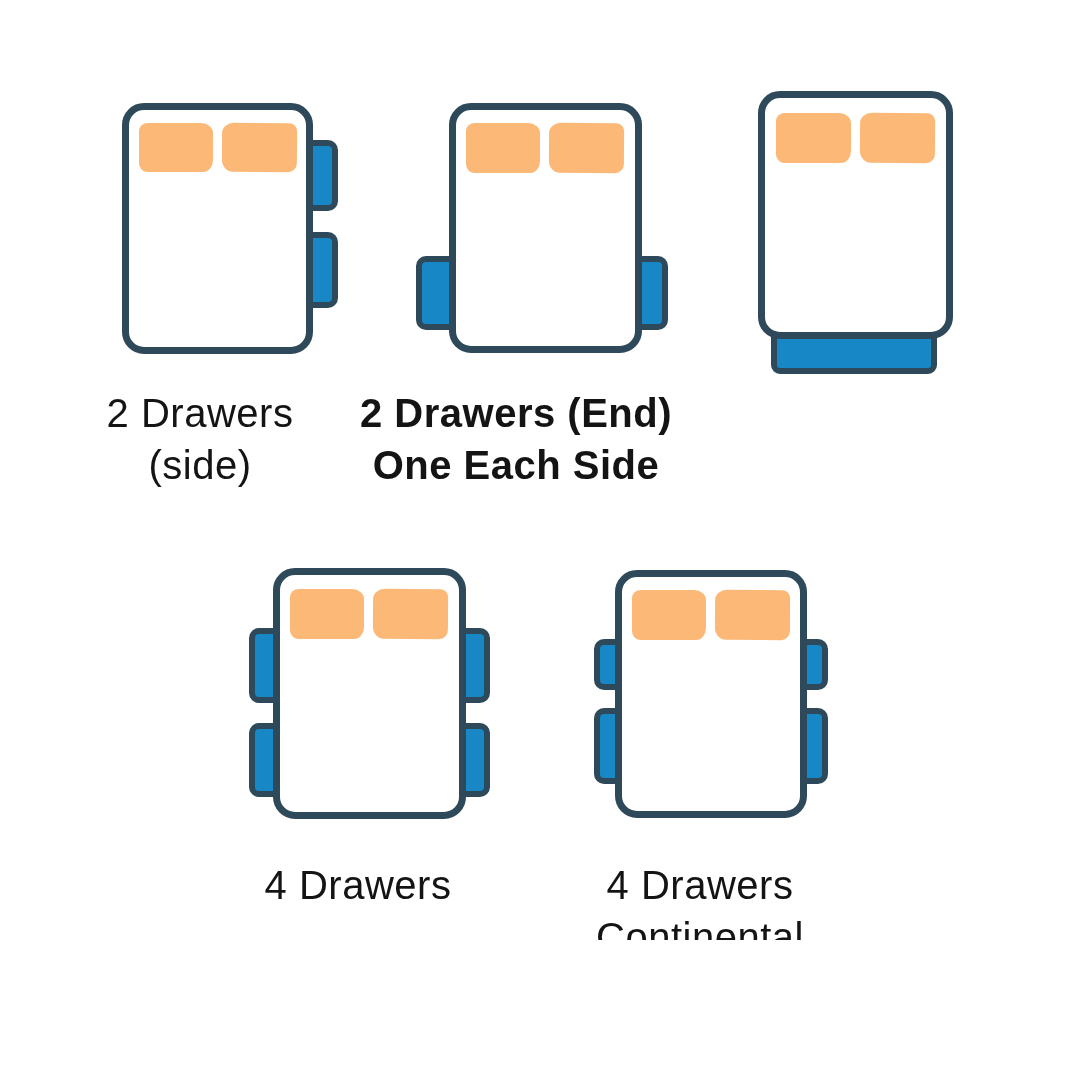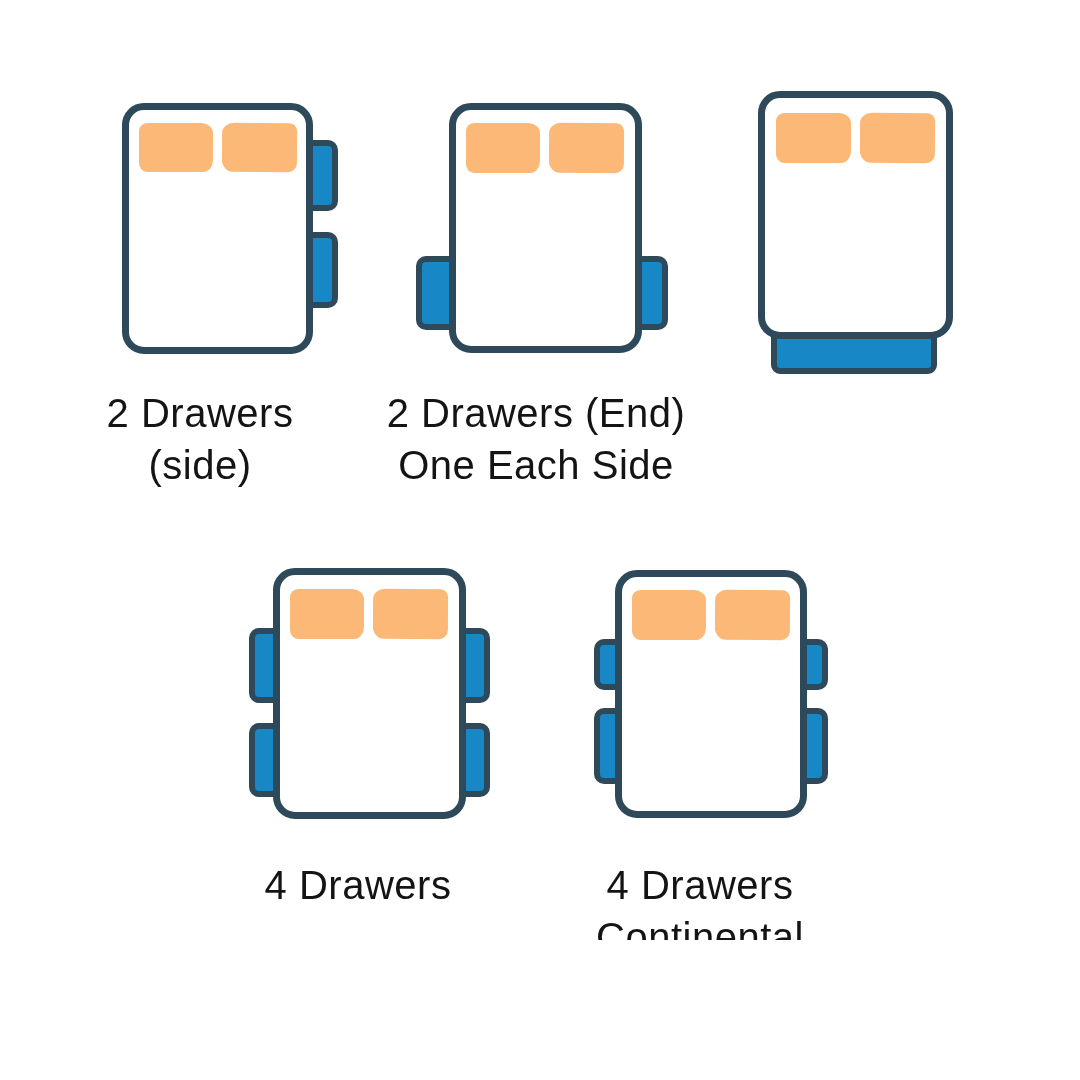--- a/index.html
+++ b/index.html
@@ -76,21 +76,21 @@
 (side)</div>
 
   <div class="figure" style="left:416px; top:103px; width:252px; height:250px;">
     <div class="drawer" style="left:0; top:153px; width:50px; height:74px;"></div>
     <div class="drawer" style="left:202px; top:153px; width:50px; height:74px;"></div>
     <div class="bed" style="left:33px; top:0; width:193px; height:250px;">
       <div class="pillow" style="left:10px; top:13px; width:74px; height:50px;"></div>
       <div class="pillow r" style="left:93px; top:13px; width:75px; height:50px;"></div>
     </div>
   </div>
-  <div class="label" style="left:536px; top:387px;">2 Drawers (End)
+  <div class="label" style="left:516px; top:387px;font-weight:bold;">2 Drawers (End)
 One Each Side</div>
 
   <div class="figure" style="left:758px; top:91px; width:195px; height:283px;">
     <div class="drawer" style="left:13px; top:230px; width:166px; height:53px; border-radius:9px;"></div>
     <div class="bed" style="left:0; top:0; width:195px; height:248px;">
       <div class="pillow" style="left:11px; top:15px; width:75px; height:50px;"></div>
       <div class="pillow r" style="left:95px; top:15px; width:75px; height:50px;"></div>
     </div>
   </div>
 

